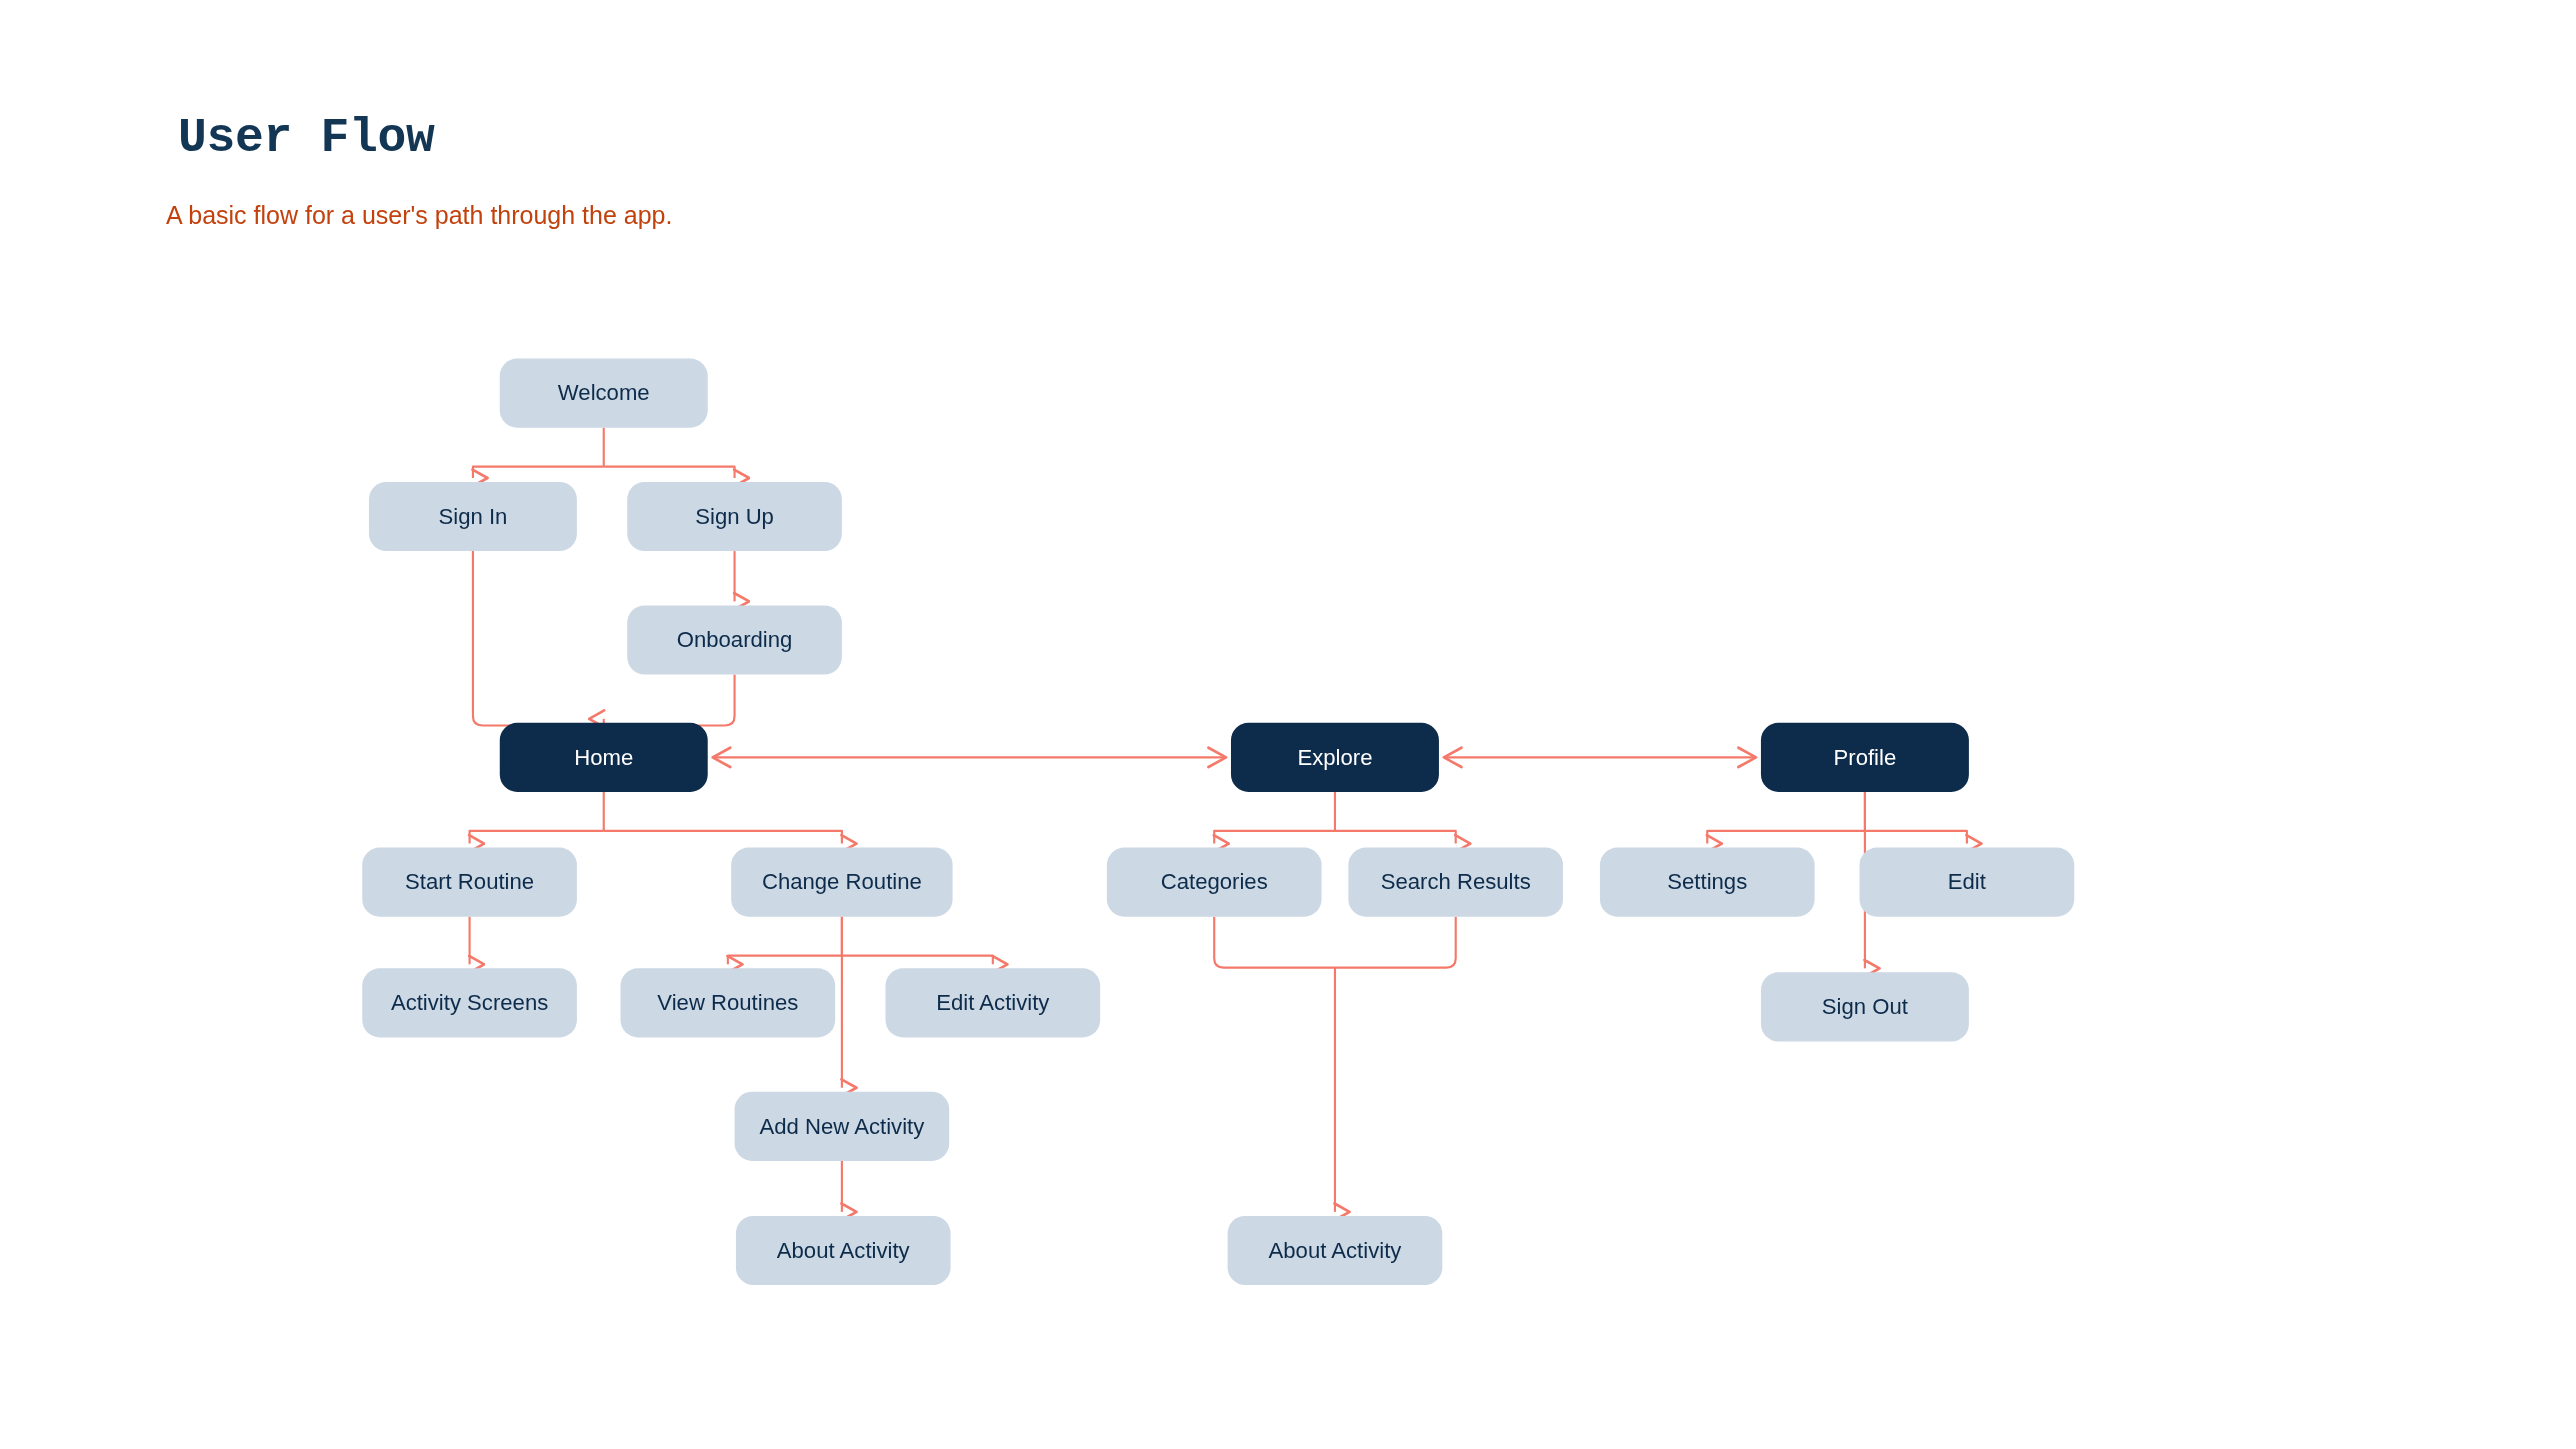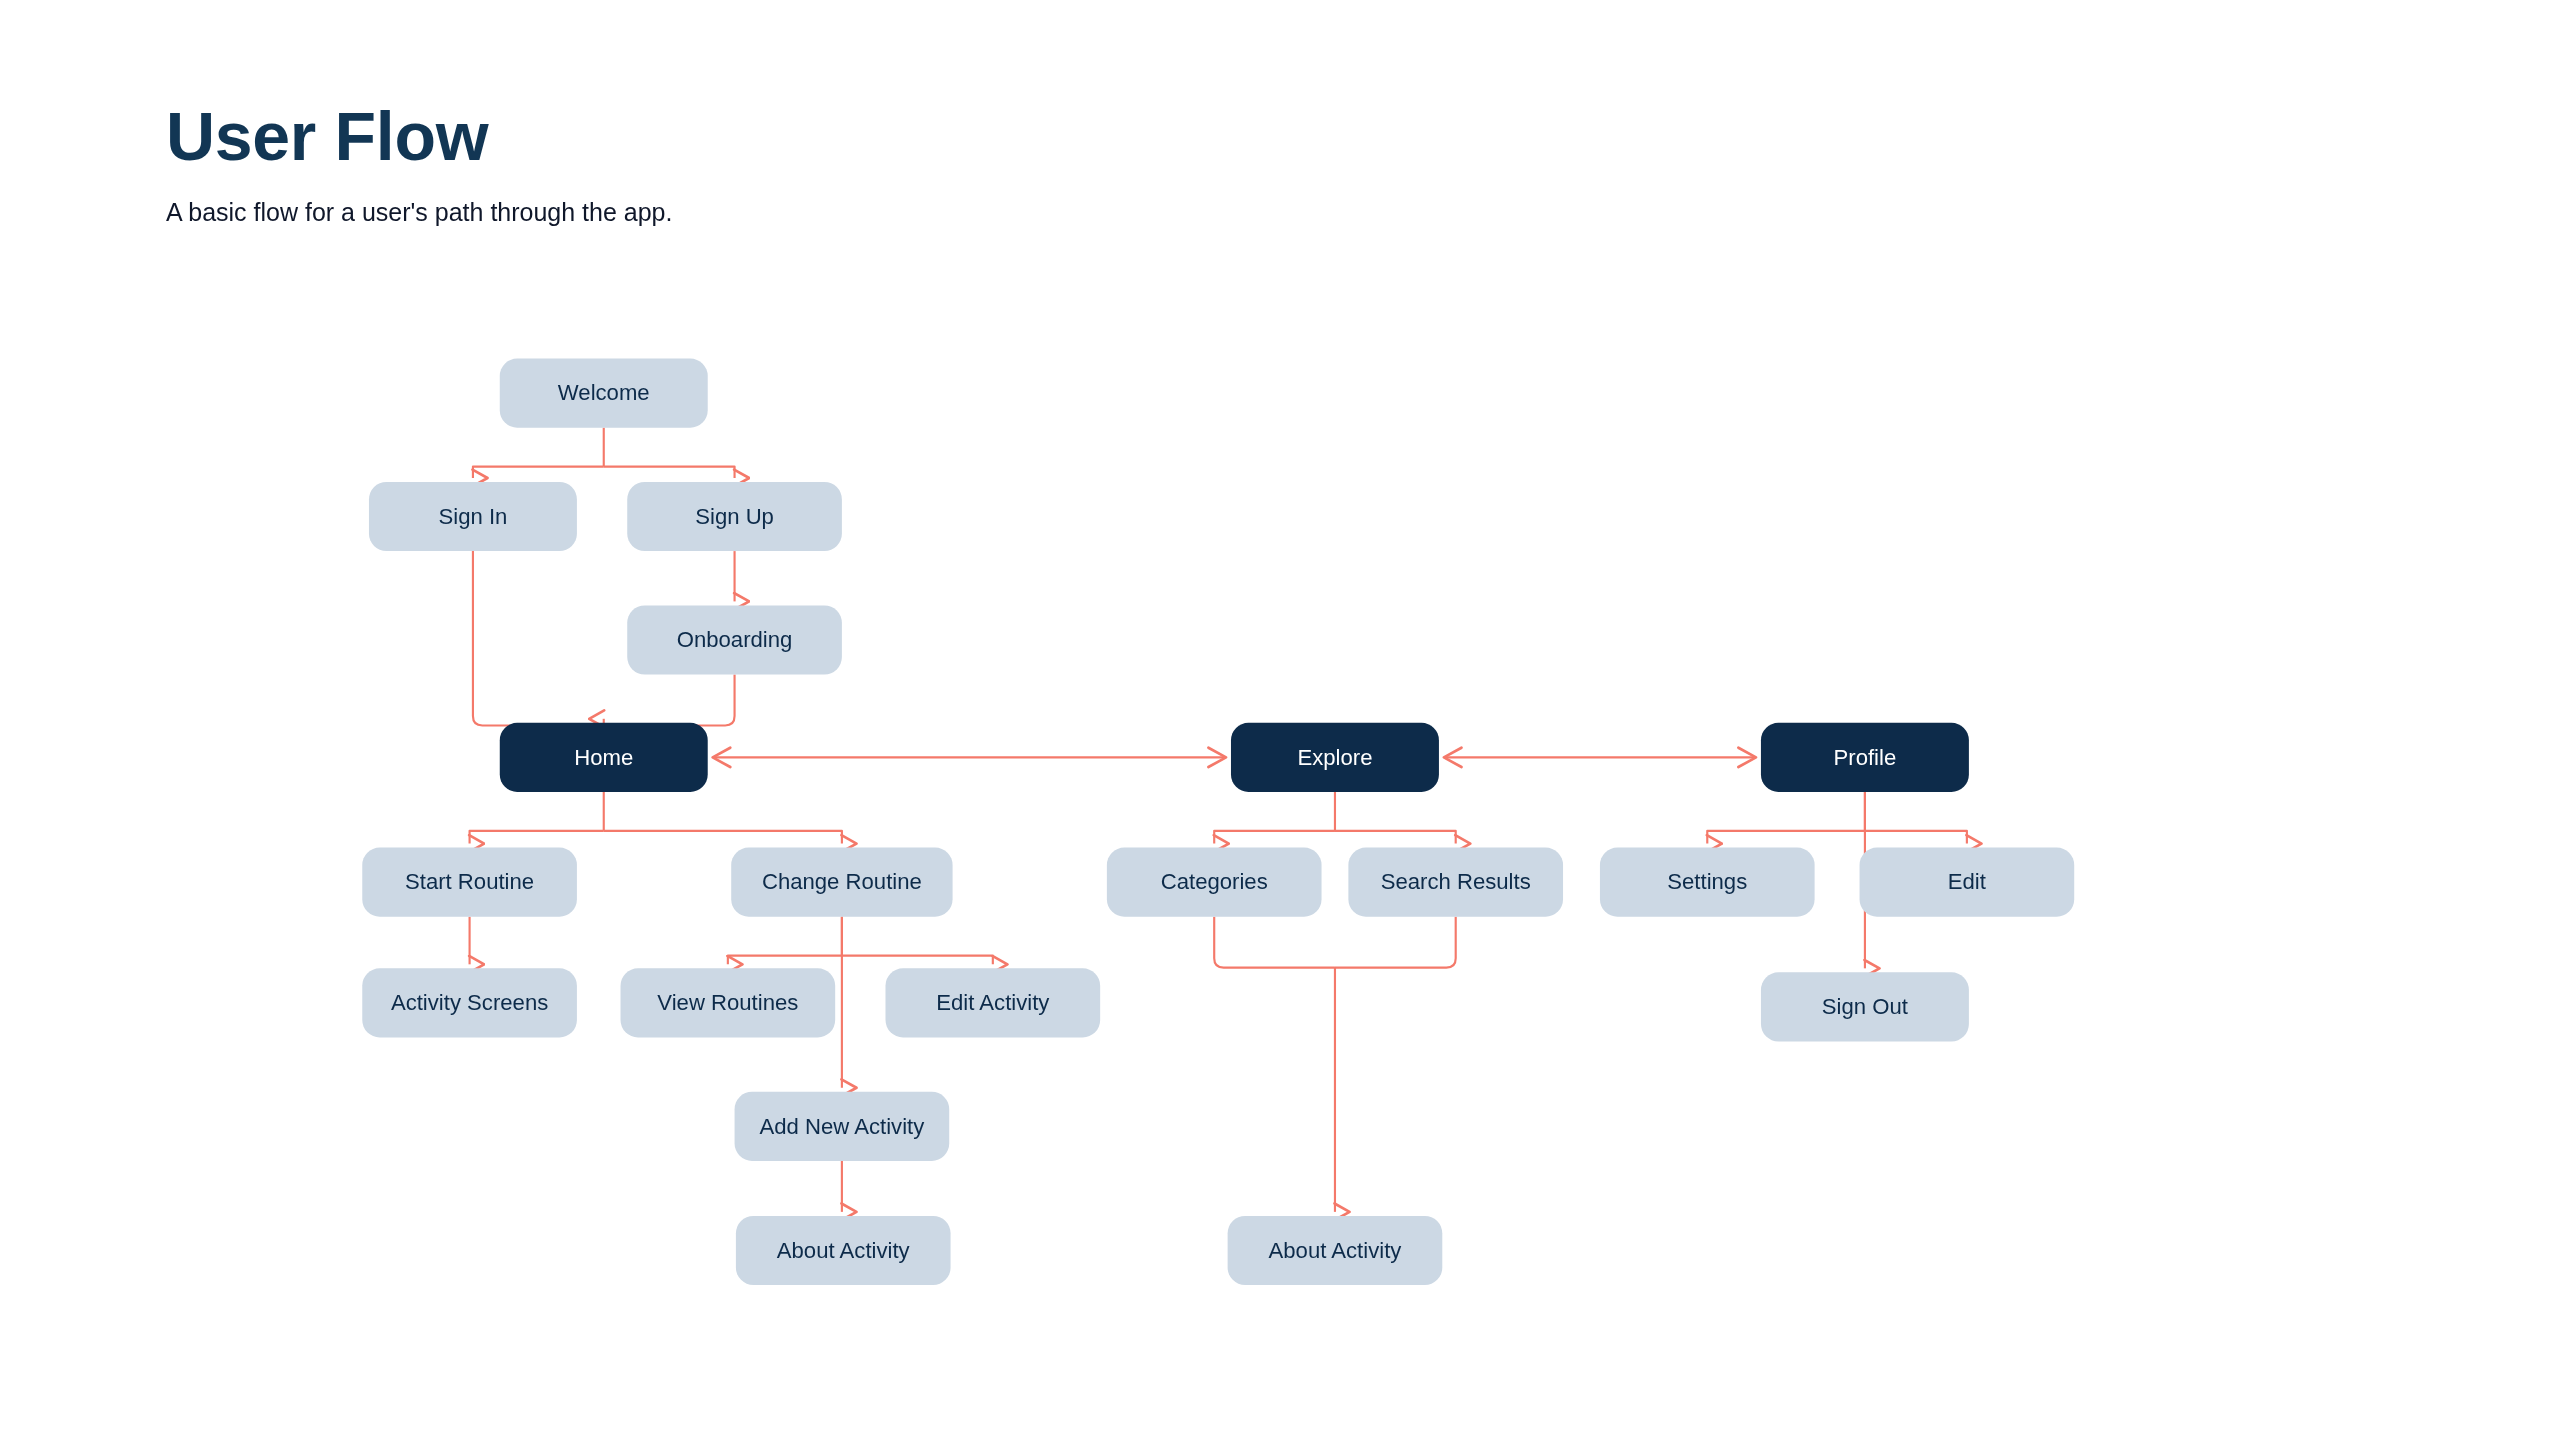--- a/index.html
+++ b/index.html
@@ -20,33 +20,33 @@
     width: 2576px;
     height: 1449px;
     background: #ffffff;
   }
   .header {
     position: absolute;
     left: 166px;
     top: 101px;
   }
   .page-title {
-    font-family: Liberation Sans, sans-serif;
+    font-family: Liberation Mono, monospace;
     font-weight: 700;
-    font-size: 68px;
+    font-size: 48px;
     line-height: 1.05;
     color: #123654;
     letter-spacing: -0.3px;
-    margin: 0;
+    margin: 12px;
     white-space: nowrap;
   }
   .page-subtitle {
     font-family: "Liberation Sans", sans-serif;
     font-size: 25px;
-    color: #0f172a;
+    color: #c2410c;
     margin: 0;
     padding-top: 25.5px;
     white-space: nowrap;
   }
   #flow-canvas {
     position: absolute;
     left: 0;
     top: 0;
     width: 2576px;
     height: 1449px;

